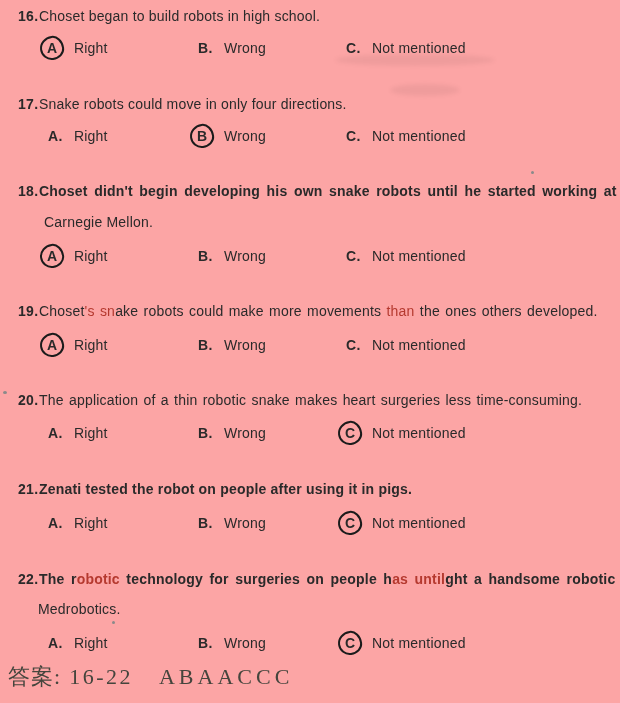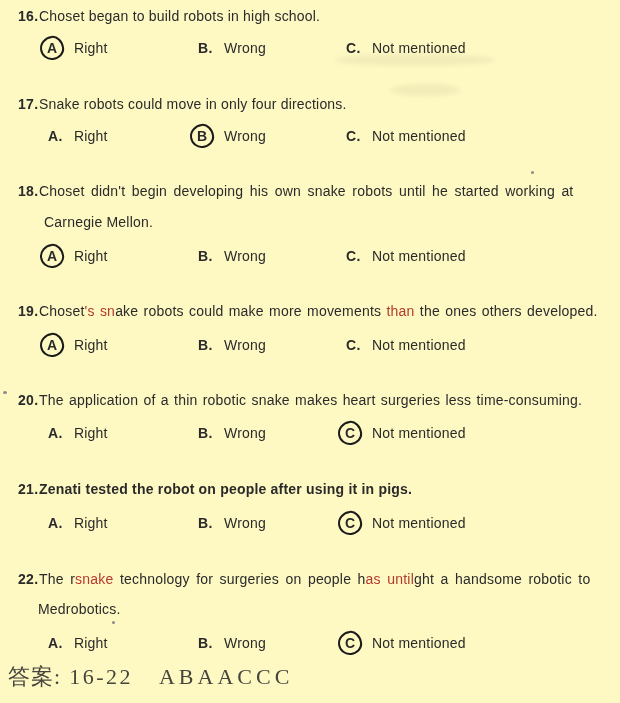--- a/index.html
+++ b/index.html
@@ -1,33 +1,33 @@
 <!DOCTYPE html>
 <html><head>
 <meta charset="utf-8">
 <style>
   html,body{margin:0;padding:0;background:#ffffff;}
   .page{
     position:relative;
     width:620px;height:703px;
-    background:#fef9c3;
+    background:#fca5a5;
     font-family:"Liberation Sans","DejaVu Sans",sans-serif;
     color:#2a2a2a;
     overflow:hidden;
   }
   .q{position:absolute;left:0;width:620px;}
   .qnum{
     position:absolute;left:18px;top:0;
     font-size:14px;font-weight:bold;letter-spacing:0.3px;
   }
   .qline{
     position:absolute;left:39px;top:0;
     font-size:14px;white-space:nowrap;letter-spacing:0.2px;
   }
-  .spread-a{word-spacing:2.4px;}
+  .spread-a{word-spacing:2.4px;font-weight:bold;}
   .spread-b{word-spacing:1.2px;}
   .red{color:#b5392f;}
   .optrow{position:absolute;left:0;width:620px;height:24px;}
   .opt{position:absolute;top:0;display:flex;align-items:center;height:24px;}
   .slot{display:inline-flex;width:34px;align-items:center;}
   .olet{font-size:14px;font-weight:bold;letter-spacing:0.5px;}
   .plain{margin-left:8px;}
   .olab{font-size:14px;letter-spacing:0.2px;}
   .ring{
     display:inline-flex;align-items:center;justify-content:center;
@@ -234,21 +234,21 @@
             </span>
           </span>
         <span class="olab">Not mentioned</span>
       </div>
     </div>
   </div>
 
   <div class="q" style="top:571px;height:90px;">
     <span class="qnum">22.</span>
     <div class="qline spread-a" style="top:0;">
-      <span>The r</span><span class="red">snake</span><span> technology for surgeries on people h</span><span class="red">as until</span><span>ght a handsome robotic to</span>
+      <span>The r</span><span class="red">obotic</span><span> technology for surgeries on people h</span><span class="red">as until</span><span>ght a handsome robotic to</span>
     </div>
     <div class="qline" style="top:30px;left:38px;">
       <span>Medrobotics.</span>
     </div>
     <div class="optrow" style="top:60px;">
       <div class="opt" style="left:40px;">
         <span class="slot">
             <span class="olet plain">A.</span>
           </span>
         <span class="olab">Right</span>

